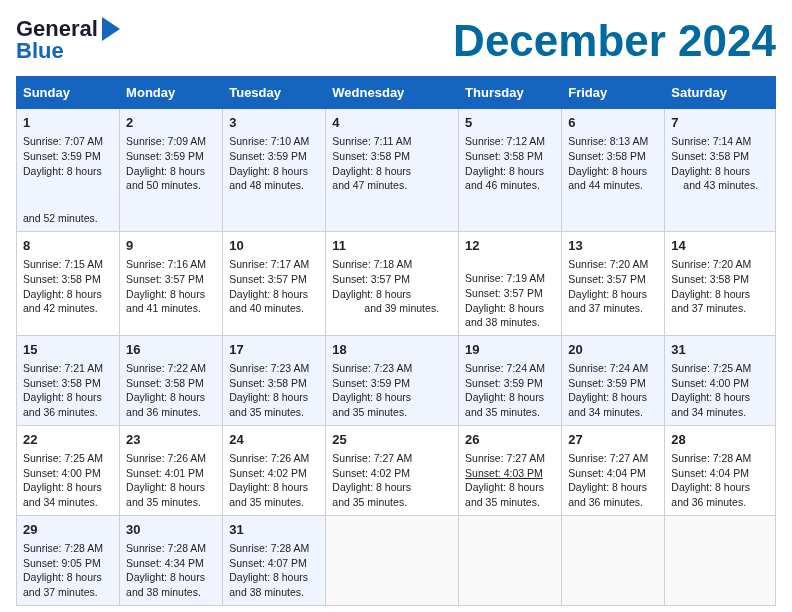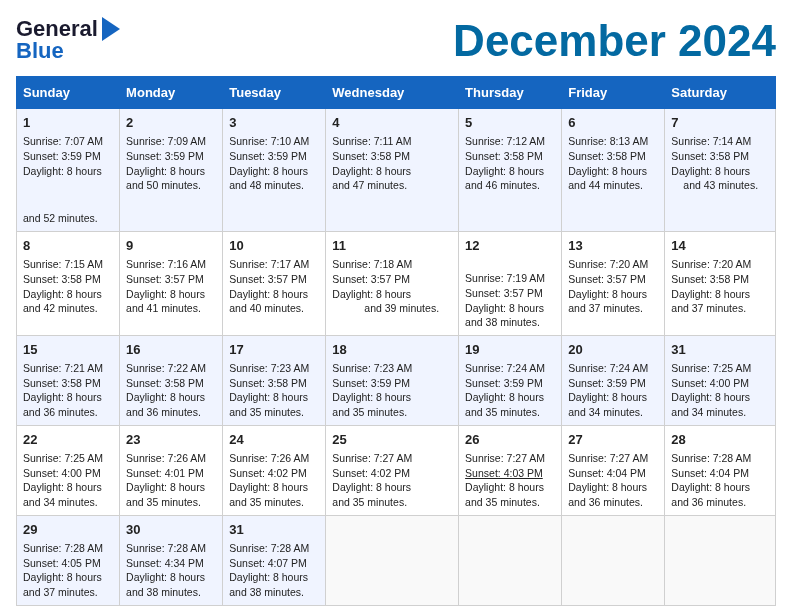--- a/index.html
+++ b/index.html
@@ -316,21 +316,21 @@
           <span style="display: block;">Sunrise: 7:28 AM</span>
           <span style="display: block;">Sunset: 4:04 PM</span>
           <span style="display: block;">Daylight: 8 hours</span>
           <span style="display: block;">and 36 minutes.</span>
         </td>
       </tr>
       <tr>
         <td>
           <span class="day-num">29</span>
           <span style="display: block;">Sunrise: 7:28 AM</span>
-          <span style="display: block;">Sunset: 4:05 PM</span>
+          <span style="display: block;">Sunset: 9:05 PM</span>
           <span style="display: block;">Daylight: 8 hours</span>
           <span style="display: block;">and 37 minutes.</span>
         </td>
         <td>
           <span class="day-num">30</span>
           <span style="display: block;">Sunrise: 7:28 AM</span>
           <span style="display: block;">Sunset: 4:34 PM</span>
           <span style="display: block;">Daylight: 8 hours</span>
           <span style="display: block;">and 38 minutes.</span>
         </td>

